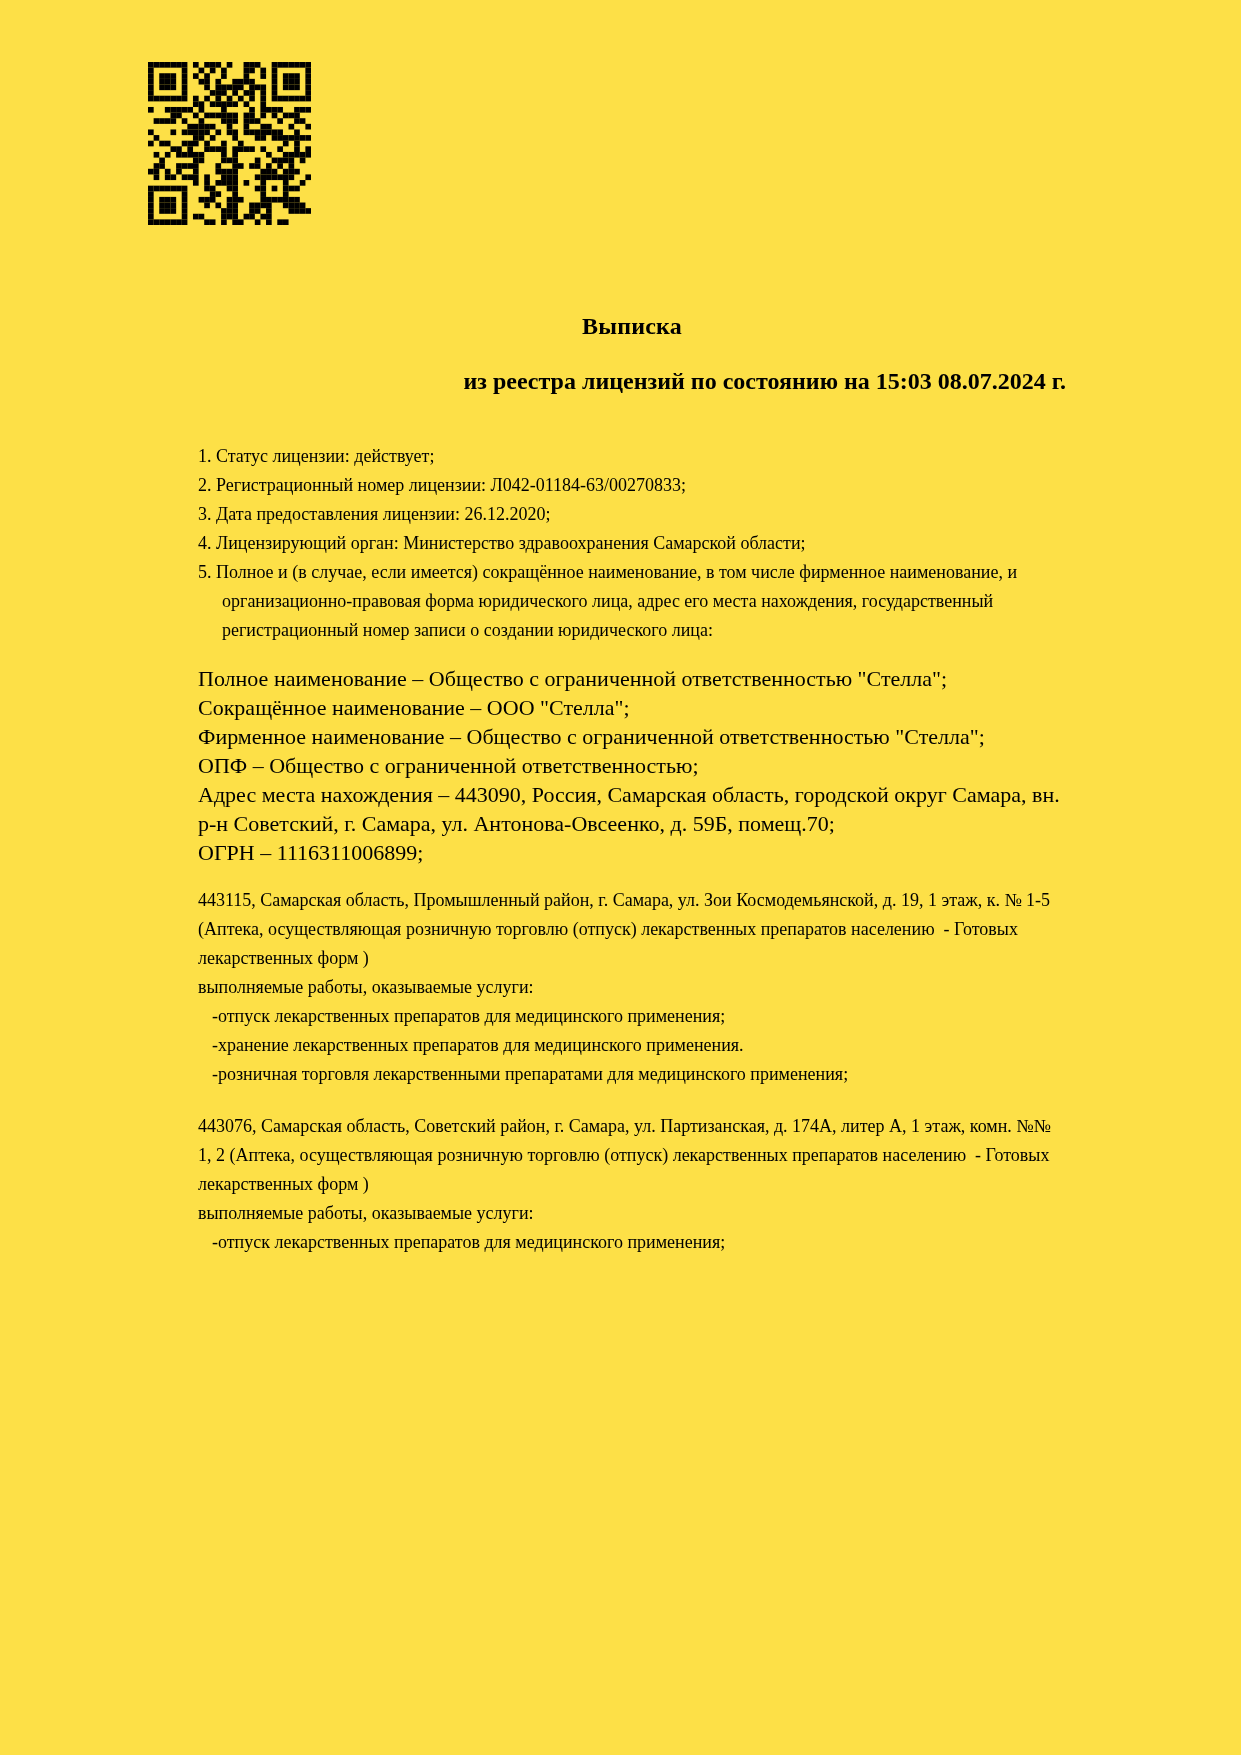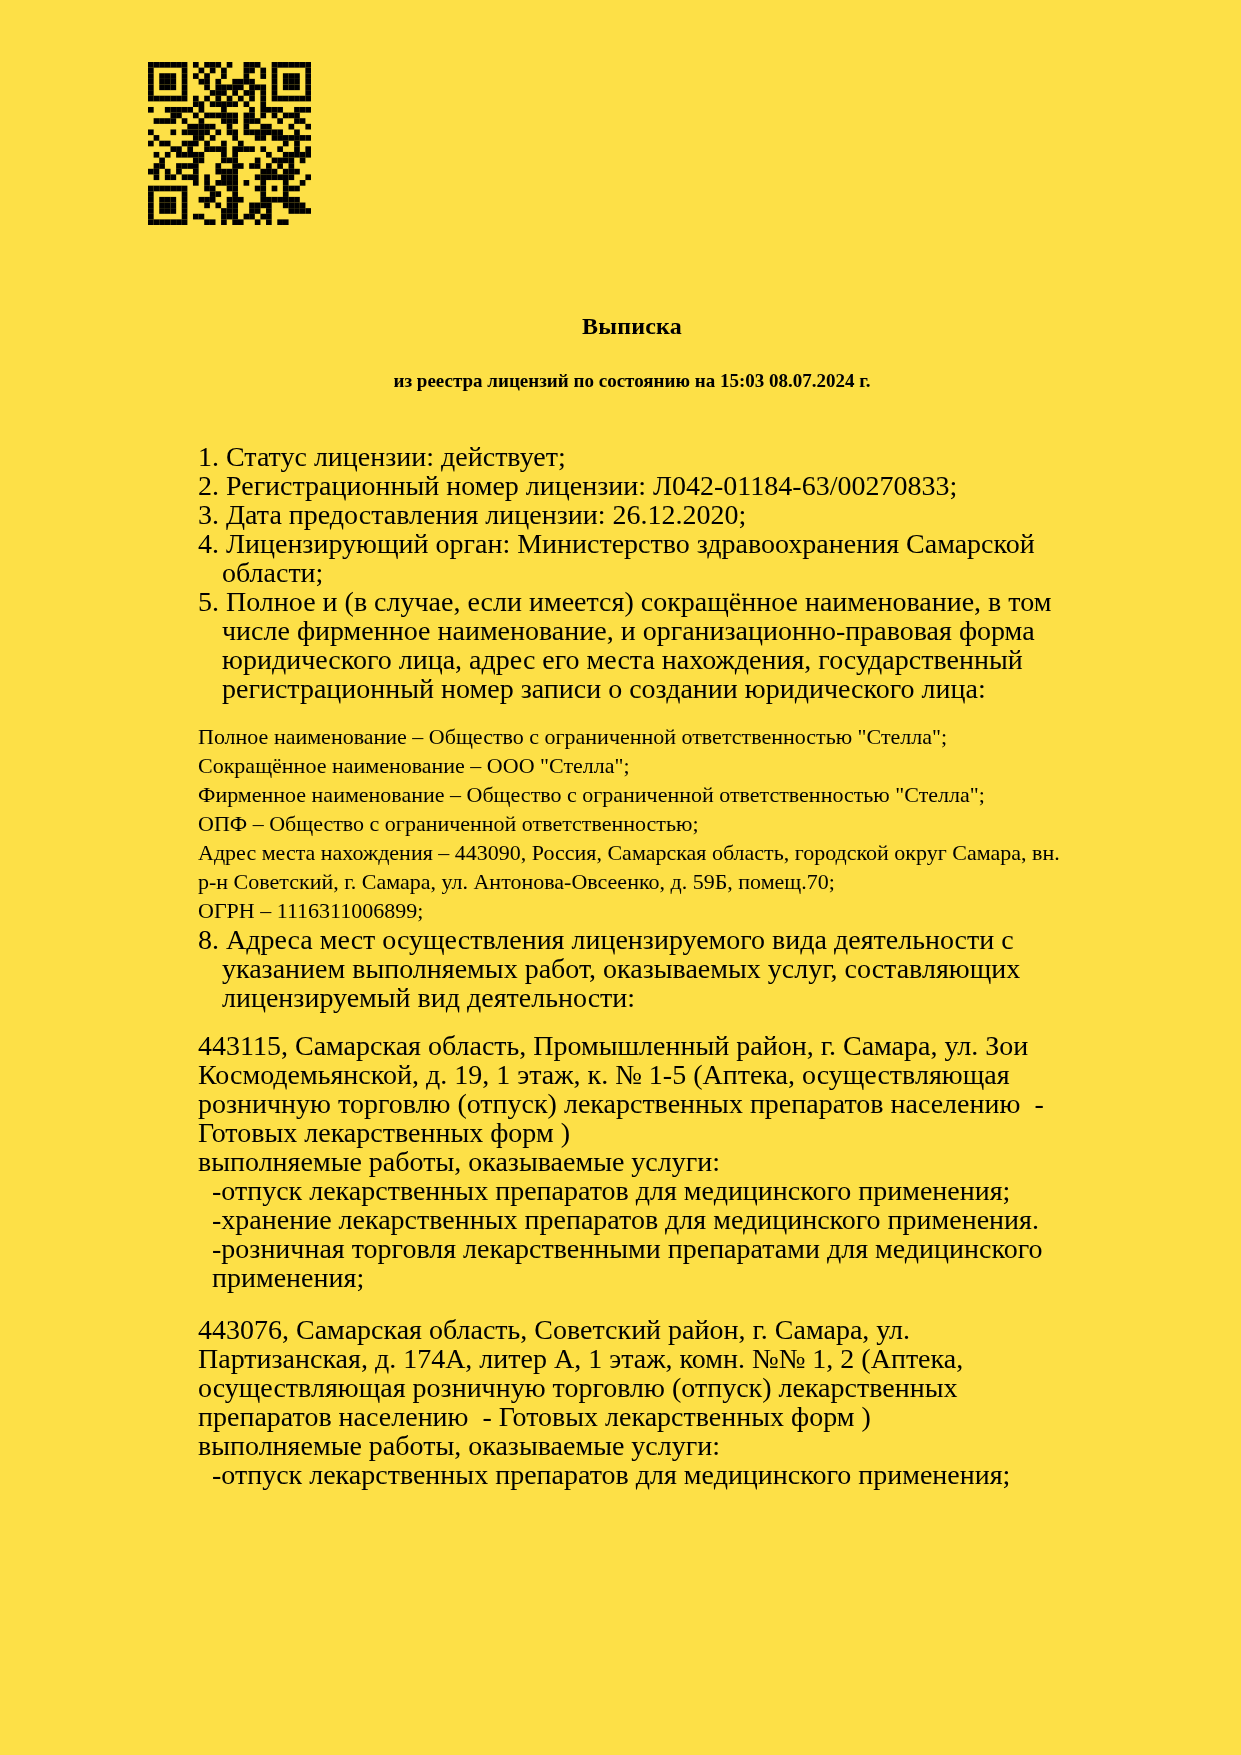--- a/index.html
+++ b/index.html
@@ -32,27 +32,27 @@
   .doc-title {
     margin-top: 311px;
     text-align: center;
     font-size: 24px;
     font-weight: bold;
     line-height: 30px;
     letter-spacing: 0.2px;
   }
   .doc-subtitle {
     margin-top: 25px;
-    text-align: center;
-    font-size: 19px;
+    text-align: right;
+    font-size: 24px;
     font-weight: bold;
     line-height: 30px;
   }
   .body-text {
-    font-size: 28px;
+    font-size: 18px;
     line-height: 29px;
     white-space: pre-wrap;
     font-family: Liberation Serif, serif;
   }
   .numbered {
     padding-left: 24px;
     text-indent: -24px;
   }
   .first-item {
     margin-top: 46px;
@@ -533,21 +533,20 @@
       <div class="company-line">Полное наименование – Общество с ограниченной ответственностью "Стелла";</div>
       <div class="company-line">Сокращённое наименование – ООО "Стелла";</div>
       <div class="company-line">Фирменное наименование – Общество с ограниченной ответственностью "Стелла";</div>
       <div class="company-line">ОПФ – Общество с ограниченной ответственностью;</div>
       <div class="company-line">Адрес места нахождения – 443090, Россия, Самарская область, городской округ Самара, вн. р-н Советский, г. Самара, ул. Антонова-Овсеенко, д. 59Б, помещ.70;</div>
       <div class="company-line">ОГРН – 1116311006899;</div>
     </div>
 
 
 
-    <div class="body-text numbered">8. Адреса мест осуществления лицензируемого вида деятельности с  указанием выполняемых работ, оказываемых услуг, составляющих лицензируемый вид деятельности:</div>
 
     <div class="location-block">
       <div class="body-text">443115, Самарская область, Промышленный район, г. Самара, ул. Зои Космодемьянской, д. 19, 1 этаж, к. № 1-5 (Аптека, осуществляющая розничную торговлю (отпуск) лекарственных препаратов населению  - Готовых лекарственных форм )</div>
       <div class="body-text">выполняемые работы, оказываемые услуги:</div>
       <div class="body-text service-line">-отпуск лекарственных препаратов для медицинского применения;</div>
       <div class="body-text service-line">-хранение лекарственных препаратов для медицинского применения.</div>
       <div class="body-text service-line">-розничная торговля лекарственными препаратами для медицинского применения;</div>
     </div>
 
     <div class="location-block-2">

